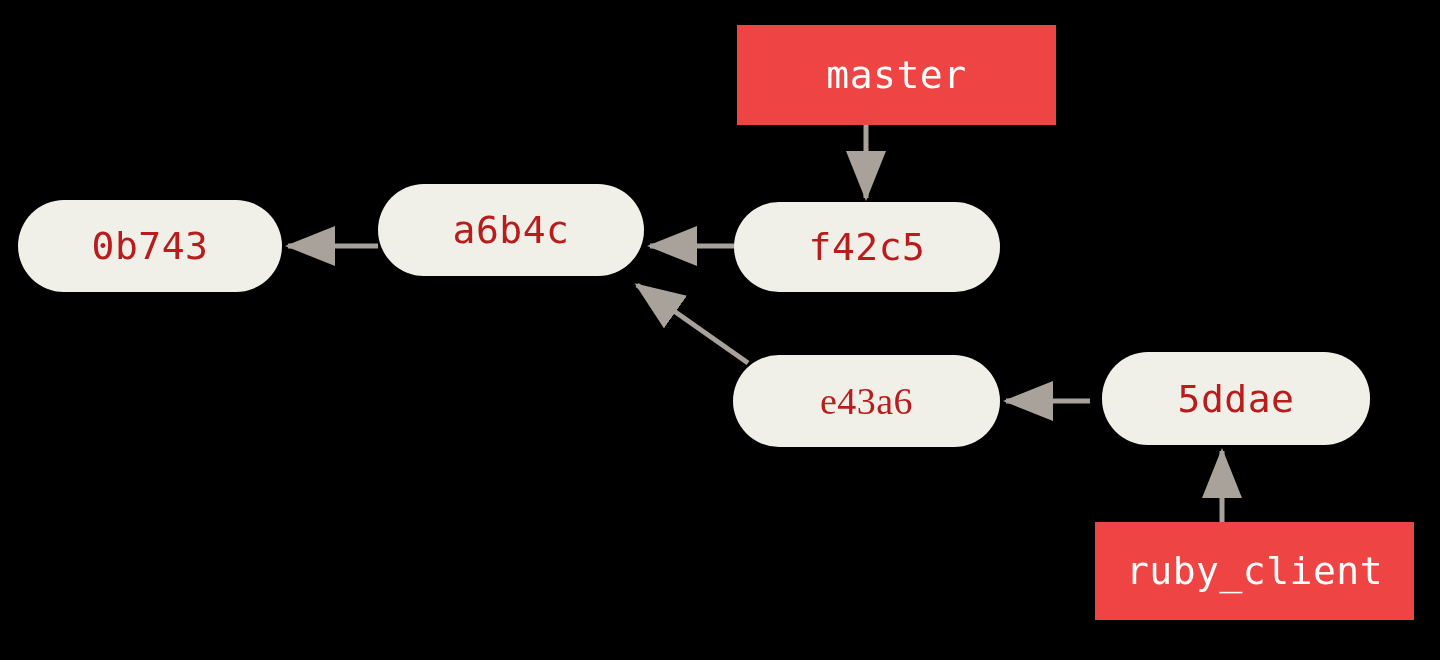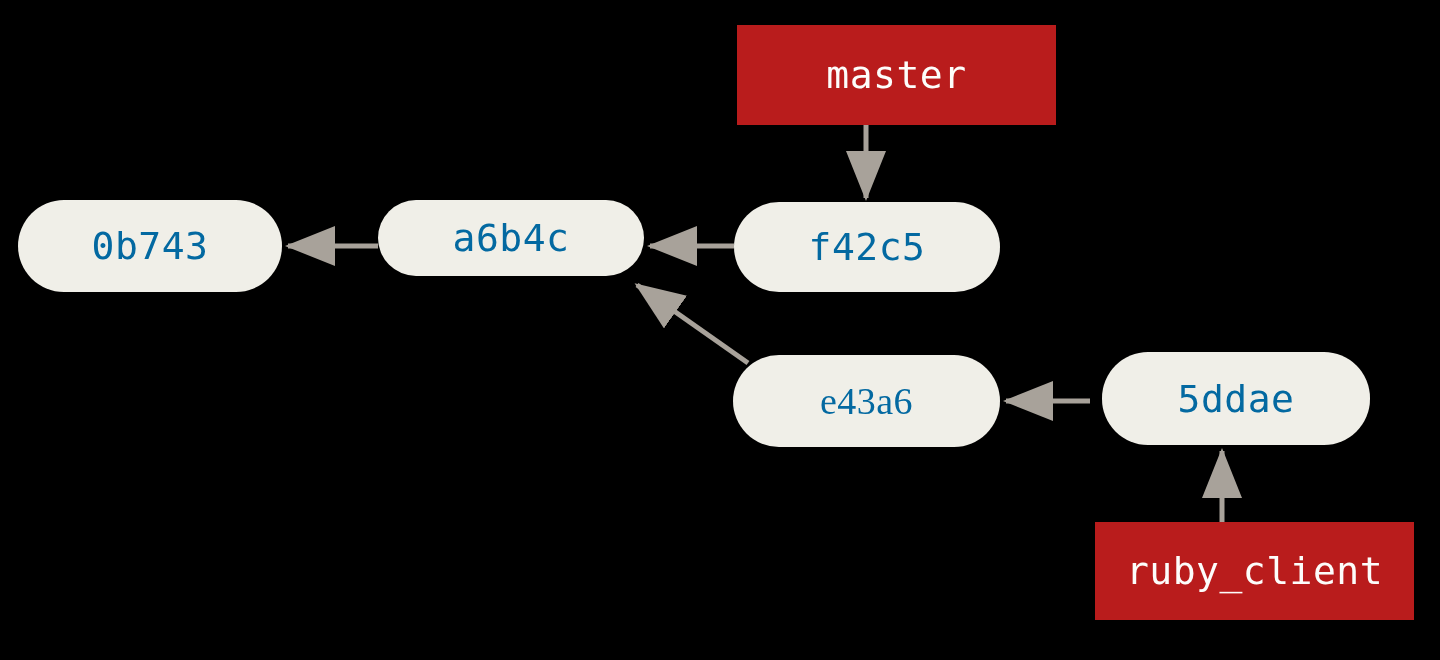--- a/index.html
+++ b/index.html
@@ -26,26 +26,26 @@
     position: absolute;
     display: flex;
     align-items: center;
     justify-content: center;
     box-sizing: border-box;
     z-index: 2;
   }
   .commit {
     background: #f0efe8;
     border-radius: 46px;
-    color: #0369a1;
+    color: #b91c1c;
     font-size: 38px;
     letter-spacing: 0.5px;
   }
   .branch {
-    background: #b91c1c;
+    background: #ef4444;
     border-radius: 0;
     color: #fdfdfb;
     font-size: 38px;
     letter-spacing: 0.5px;
   }
   .node-label {
     line-height: 1;
     white-space: nowrap;
   }
 </style>
@@ -67,21 +67,21 @@
         <line x1="1090" y1="401" x2="1006" y2="401" stroke="#a8a29a" stroke-width="5" marker-end="url(#arrowhead)"></line>
         <line x1="866" y1="125" x2="866" y2="198" stroke="#a8a29a" stroke-width="5" marker-end="url(#arrowhead)"></line>
         <line x1="1222" y1="522" x2="1222" y2="451" stroke="#a8a29a" stroke-width="5" marker-end="url(#arrowhead)"></line>
       </g>
   </svg>
 
   <div id="nodes-layer">
       <div class="node commit" style="left: 18px; top: 200px; width: 264px; height: 92px;">
         <span class="node-label">0b743</span>
       </div>
-      <div class="node commit" style="left: 378px; top: 200px; width: 266px; height: 76px;">
+      <div class="node commit" style="left: 378px; top: 184px; width: 266px; height: 92px;">
         <span class="node-label">a6b4c</span>
       </div>
       <div class="node commit" style="left: 734px; top: 202px; width: 266px; height: 90px; justify-content: center;">
         <span class="node-label">f42c5</span>
       </div>
       <div class="node commit" style="left: 733px; top: 355px; width: 267px; height: 92px; font-family: Liberation Serif, serif;">
         <span class="node-label">e43a6</span>
       </div>
       <div class="node commit" style="left: 1102px; top: 352px; width: 268px; height: 93px;">
         <span class="node-label">5ddae</span>

